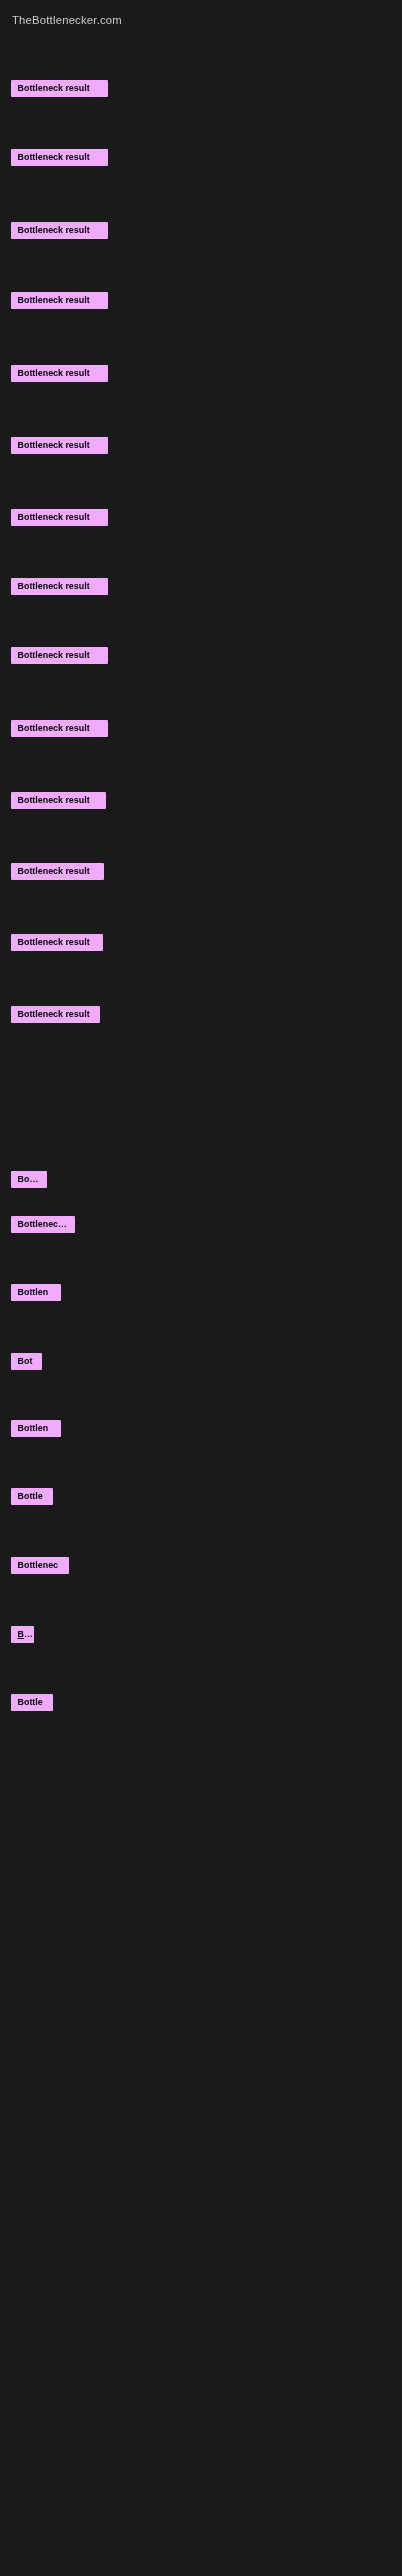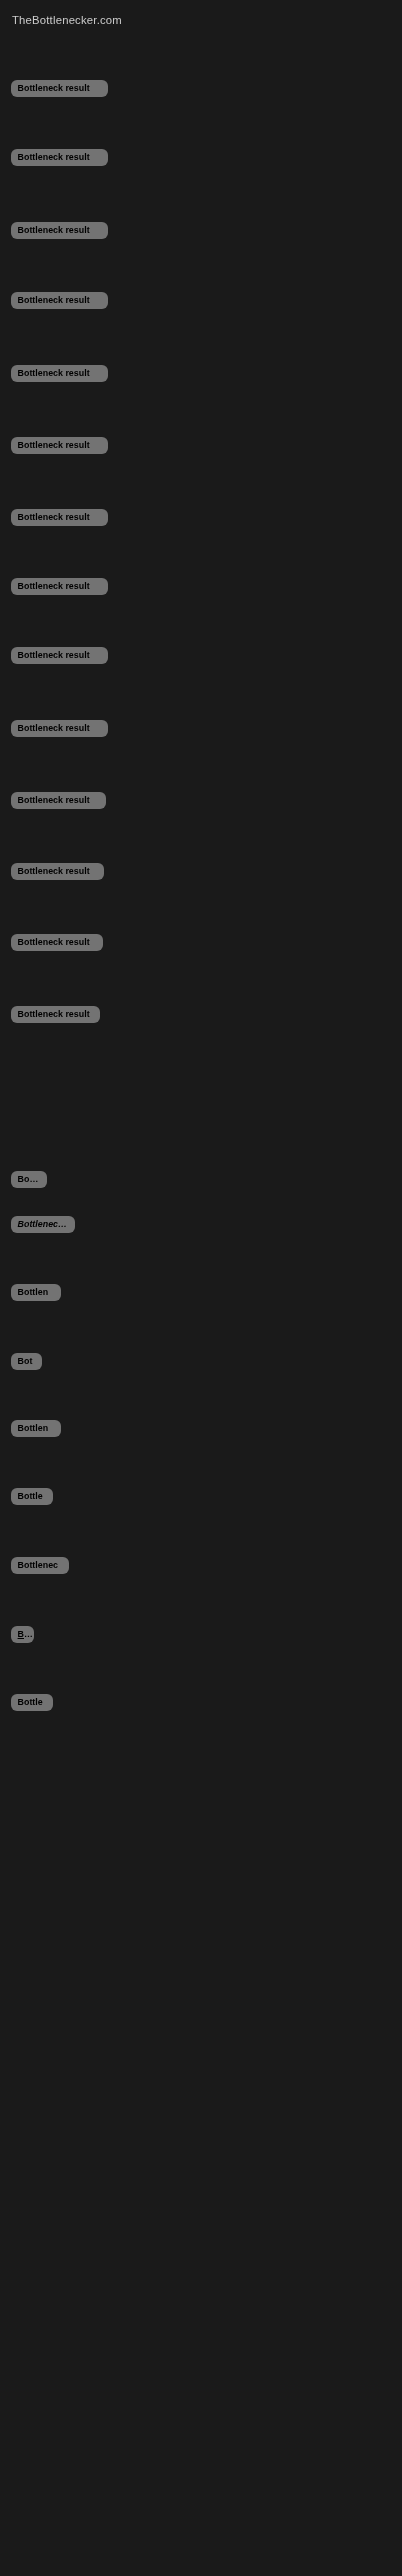--- a/index.html
+++ b/index.html
@@ -19,26 +19,26 @@
     .site-header {
       text-align: center;
       padding: 6.4px 0 9.7px 0;
       color: #cccccc;
       font-size: 11.3px;
       letter-spacing: 0.2px;
     }
 
     .bottleneck-badge {
       display: inline-block;
-      background-color: #737373;
+      background-color: #f0abfc;
       color: #000000;
       font-size: 8.9px;
       font-weight: bold;
       padding: 3.2px 6.4px;
-      border-radius: 6px;
+      border-radius: 1px;
       white-space: nowrap;
       overflow: hidden;
       text-overflow: ellipsis;
     }
   </style>
 </head>
 <body>
 
 <div>
   <span class="site-header">TheBottlenecker.com</span>
@@ -53,21 +53,21 @@
     <div style="position: absolute; top: 403px; left: 0px; width: 403px; padding: 3.2px;"><span class="bottleneck-badge" style="max-width: 97px; width: 97px;">Bottleneck result</span></div>
     <div style="position: absolute; top: 475px; left: 0px; width: 403px; padding: 3.2px;"><span class="bottleneck-badge" style="max-width: 97px; width: 97px;">Bottleneck result</span></div>
     <div style="position: absolute; top: 544px; left: 0px; width: 403px; padding: 3.2px;"><span class="bottleneck-badge" style="max-width: 97px; width: 97px;">Bottleneck result</span></div>
     <div style="position: absolute; top: 613px; left: 0px; width: 403px; padding: 3.2px;"><span class="bottleneck-badge" style="max-width: 97px; width: 97px;">Bottleneck result</span></div>
     <div style="position: absolute; top: 686px; left: 0px; width: 403px; padding: 3.2px;"><span class="bottleneck-badge" style="max-width: 97px; width: 97px;">Bottleneck result</span></div>
     <div style="position: absolute; top: 758px; left: 0px; width: 403px; padding: 3.2px;"><span class="bottleneck-badge" style="max-width: 95px; width: 95px;">Bottleneck result</span></div>
     <div style="position: absolute; top: 829px; left: 0px; width: 403px; padding: 3.2px;"><span class="bottleneck-badge" style="max-width: 93px; width: 93px;">Bottleneck result</span></div>
     <div style="position: absolute; top: 900px; left: 0px; width: 403px; padding: 3.2px;"><span class="bottleneck-badge" style="max-width: 92px; width: 92px;">Bottleneck result</span></div>
     <div style="position: absolute; top: 972px; left: 0px; width: 403px; padding: 3.2px;"><span class="bottleneck-badge" style="max-width: 89px; width: 89px;">Bottleneck result</span></div>
     <div style="position: absolute; top: 1113px; left: 0px; width: 403px; padding: 3.2px;"><span class="bottleneck-badge" style="max-width: 56px; width: 36px; margin-top: 24px;">Bottlene</span></div>
-    <div style="position: absolute; top: 1182px; left: 0px; width: 403px; padding: 3.2px;"><span class="bottleneck-badge" style="max-width: 64px; width: 64px; font-style: italic;">Bottleneck r</span></div>
+    <div style="position: absolute; top: 1182px; left: 0px; width: 403px; padding: 3.2px;"><span class="bottleneck-badge" style="max-width: 64px; width: 64px;">Bottleneck r</span></div>
     <div style="position: absolute; top: 1250px; left: 0px; width: 403px; padding: 3.2px;"><span class="bottleneck-badge" style="max-width: 50px; width: 50px;">Bottlen</span></div>
     <div style="position: absolute; top: 1319px; left: 0px; width: 403px; padding: 3.2px;"><span class="bottleneck-badge" style="max-width: 31px; width: 31px;">Bot</span></div>
     <div style="position: absolute; top: 1386px; left: 0px; width: 403px; padding: 3.2px;"><span class="bottleneck-badge" style="max-width: 50px; width: 50px;">Bottlen</span></div>
     <div style="position: absolute; top: 1454px; left: 0px; width: 403px; padding: 3.2px;"><span class="bottleneck-badge" style="max-width: 42px; width: 42px;">Bottle</span></div>
     <div style="position: absolute; top: 1523px; left: 0px; width: 403px; padding: 3.2px;"><span class="bottleneck-badge" style="max-width: 58px; width: 58px;">Bottlenec</span></div>
     <div style="position: absolute; top: 1592px; left: 0px; width: 403px; padding: 3.2px;"><span class="bottleneck-badge" style="max-width: 22.5px; width: 22.5px; text-decoration: underline;">Bo</span></div>
     <div style="position: absolute; top: 1660px; left: 0px; width: 403px; padding: 3.2px;"><span class="bottleneck-badge" style="max-width: 42px; width: 42px;">Bottle</span></div>
   </div>
 
 

